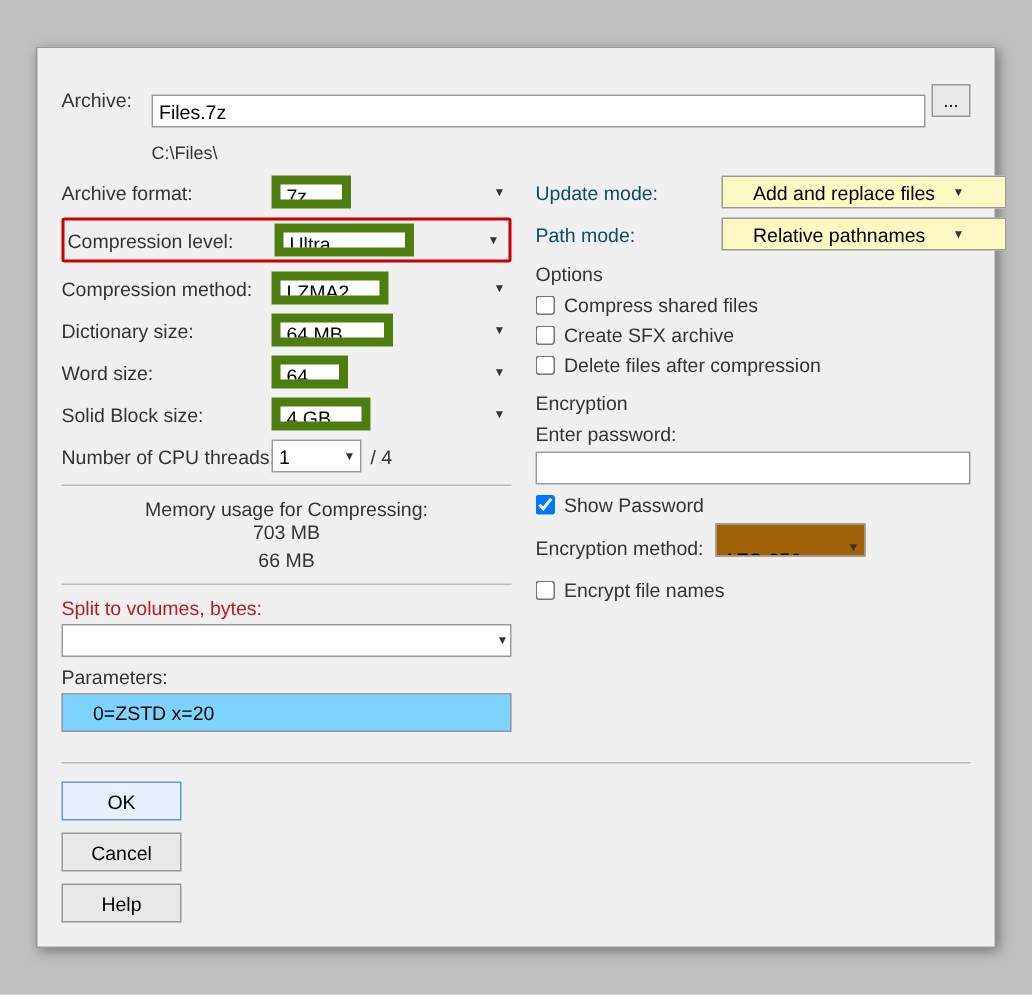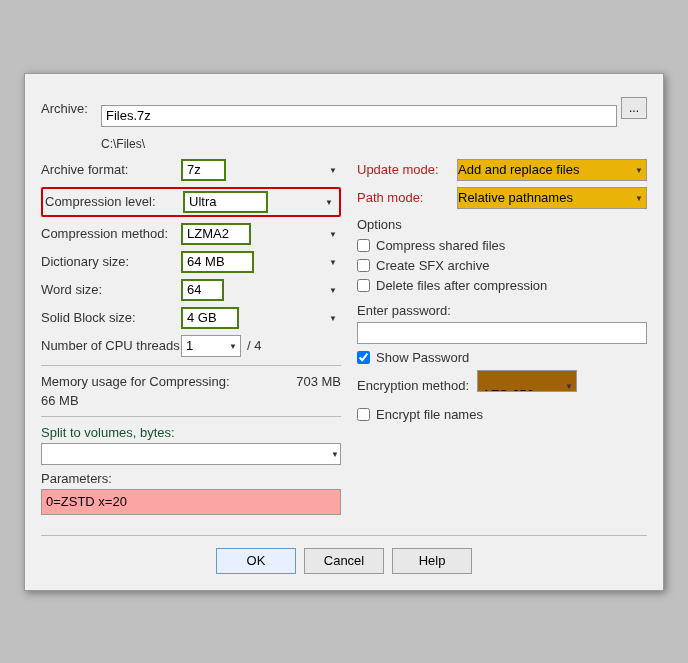--- a/index.html
+++ b/index.html
@@ -76,21 +76,21 @@
       margin-bottom: 6px;
     }
     .field-label {
       width: 140px;
       color: #333;
       font-size: 13px;
     }
     .field-select {
       flex: 1;
       height: 22px;
-      border: 2px solid #4d7c0f;
+      border: 6px solid #4d7c0f;
       background: white;
       font-size: 13px;
       appearance: none;
       -webkit-appearance: none;
       padding: 0 20px 0 4px;
       position: relative;
       cursor: pointer;
     }
     .select-wrapper {
       position: relative;
@@ -114,35 +114,36 @@
       border-radius: 2px;
       padding: 2px;
     }
     .compression-level-row .field-label {
       width: 138px;
     }
     .mem-row {
       display: flex;
       align-items: center;
       margin-bottom: 4px;
+      flex-direction: column;
     }
     .mem-label {
       flex: 1;
       color: #333;
     }
     .mem-value {
       color: #333;
       text-align: right;
     }
     .split-row {
       margin-bottom: 6px;
     }
     .split-label {
       margin-bottom: 3px;
-      color: #14532d;
+      color: #b91c1c;
     }
     .split-input-wrapper {
       position: relative;
     }
     .split-input {
       width: 100%;
       height: 22px;
       border: 1px solid #999;
       background: white;
       padding: 2px 20px 2px 4px;
@@ -158,62 +159,63 @@
       pointer-events: none;
     }
     .params-label {
       margin-bottom: 3px;
       color: #333;
     }
     .params-input {
       width: 100%;
       height: 26px;
       border: 1px solid #999;
-      background: #fca5a5;
-      padding: 2px 4px;
+      background: #7dd3fc;
+      padding: 2px 20px;
       font-size: 13px;
     }
     .divider {
       border: none;
       border-top: 1px solid #bbb;
       margin: 8px 0;
     }
     .right-field-row {
       display: flex;
       align-items: center;
       margin-bottom: 6px;
     }
     .right-label {
       width: 100px;
-      color: #b91c1c;
+      color: #0c4a6e;
     }
     .right-select-wrapper {
       position: relative;
       flex: 1;
     }
     .right-select-wrapper::after {
       content: '▼';
       position: absolute;
       right: 4px;
       top: 50%;
       transform: translateY(-50%);
       font-size: 8px;
       pointer-events: none;
       color: #333;
     }
     .right-select {
       width: 100%;
       height: 22px;
       border: 1px solid #999;
-      background: #eab308;
+      background: #fef9c3;
       font-size: 13px;
       appearance: none;
       -webkit-appearance: none;
-      padding: 0 20px 0 0;
-      cursor: pointer;
+      padding: 0 20px 0 20px;
+      cursor: pointer;
+      margin-left: 24px;
     }
     .options-section {
       margin-top: 8px;
     }
     .section-label {
       color: #333;
       margin-bottom: 6px;
       font-size: 13px;
     }
     .checkbox-row {
@@ -270,20 +272,21 @@
       padding: 16px 20px 0 4px;
       cursor: pointer;
     }
     .bottom-buttons {
       display: flex;
       justify-content: center;
       gap: 8px;
       margin-top: 20px;
       padding-top: 12px;
       border-top: 1px solid #bbb;
+      flex-direction: column;
     }
     .btn {
       width: 80px;
       height: 26px;
       border: 1px solid #999;
       background: #e8e8e8;
       cursor: pointer;
       font-size: 13px;
       display: flex;
       align-items: center;
@@ -494,20 +497,21 @@
           <input type="checkbox" style="">
           <span class="label">Create SFX archive</span>
         </div>
         <div class="checkbox-row">
           <input type="checkbox" style="">
           <span class="label">Delete files after compression</span>
         </div>
       </div>
 
       <div class="encryption-section">
+        <div class="section-label">Encryption</div>
         <div class="label">Enter password:</div>
         <input class="password-input" type="text" value="" style="">
 
         <div class="checkbox-row">
           <input type="checkbox" checked="" style="">
           <span class="label">Show Password</span>
         </div>
 
         <div class="enc-method-row">
           <span class="enc-method-label label">Encryption method:</span>

